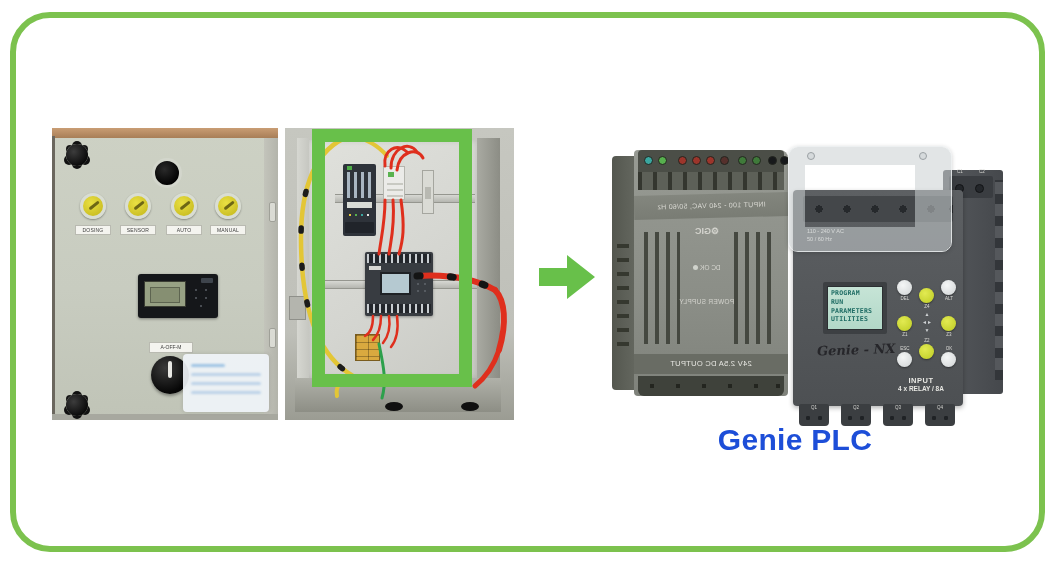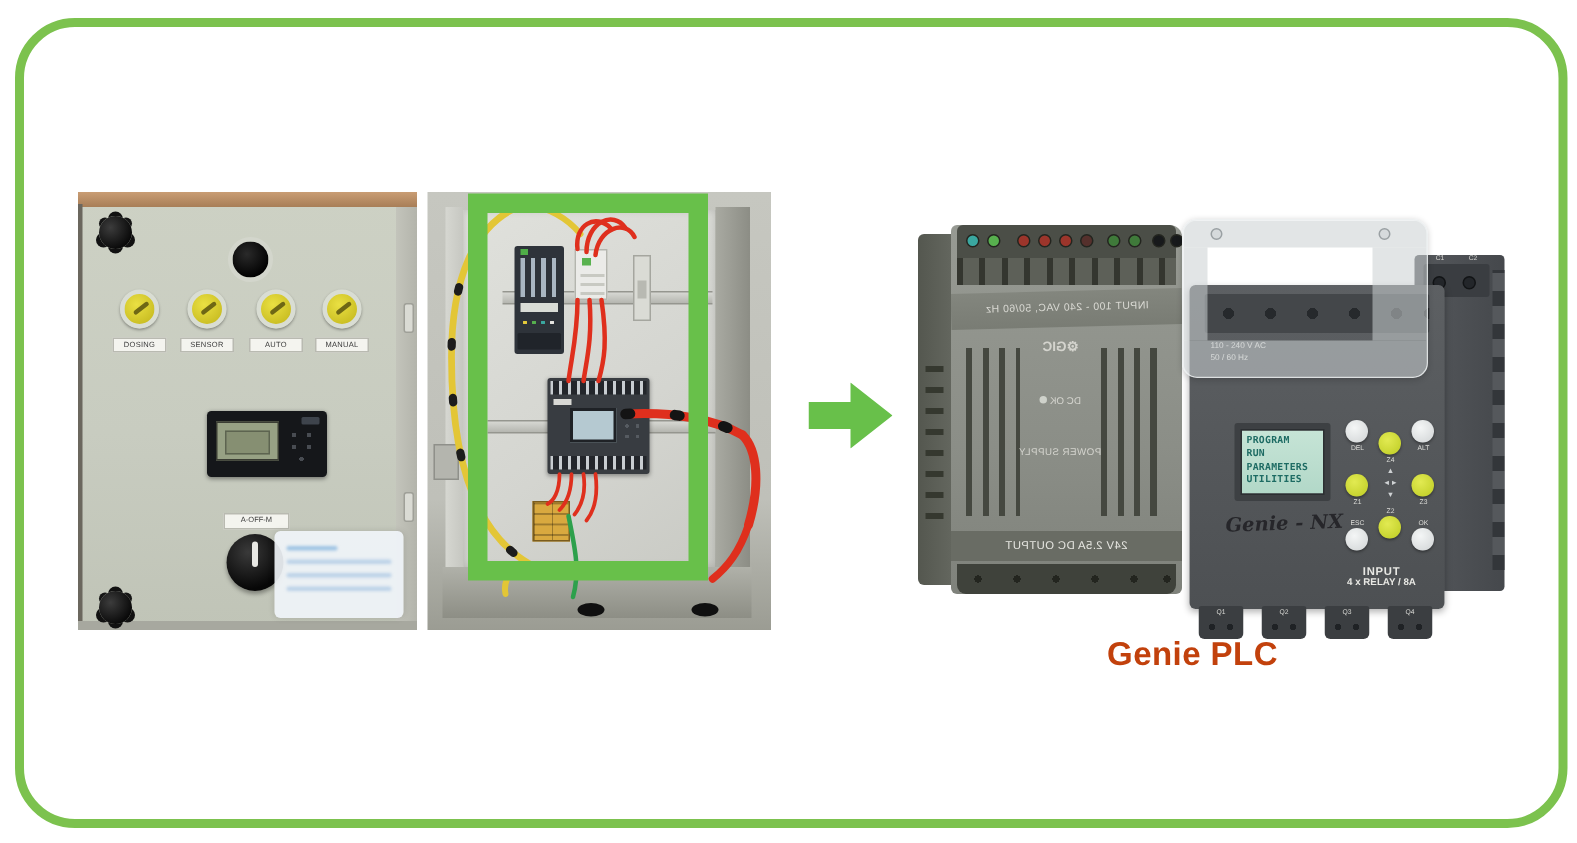--- a/index.html
+++ b/index.html
@@ -232,21 +232,21 @@
     color:#e8e8e4; }
   .plc-output .l1 { font-size:7.5px; font-weight:bold; letter-spacing:.5px; }
   .plc-output .l2 { font-size:6.5px; font-weight:bold; }
   .plc-bterms { position:absolute; left:0; top:206px; width:170px; height:32px; }
   .qterm { position:absolute; top:8px; width:30px; height:22px; background:#3b3e41; border-radius:2px 2px 4px 4px;
     background-image:radial-gradient(circle 3.5px at 9px 14px, #1f2225 60%, transparent 62%),
       radial-gradient(circle 3.5px at 21px 14px, #1f2225 60%, transparent 62%); }
   .qterm span { position:absolute; left:0; top:1px; width:30px; text-align:center; font-size:4.5px; color:#d7d7d3; }
 
   .caption { left:695px; top:423px; width:200px; text-align:center;
-    font-size:22px; font-weight:bold; color:#c2410c; letter-spacing:.3px; }
+    font-size:30px; font-weight:bold; color:#1d4ed8; letter-spacing:.3px; }
 </style>
 </head>
 <body>
 
 <div class="canvas">
 
   <div class="abs outer-frame"></div>
 
   <div class="abs photo-left">
     <div class="abs wood-top"></div>

